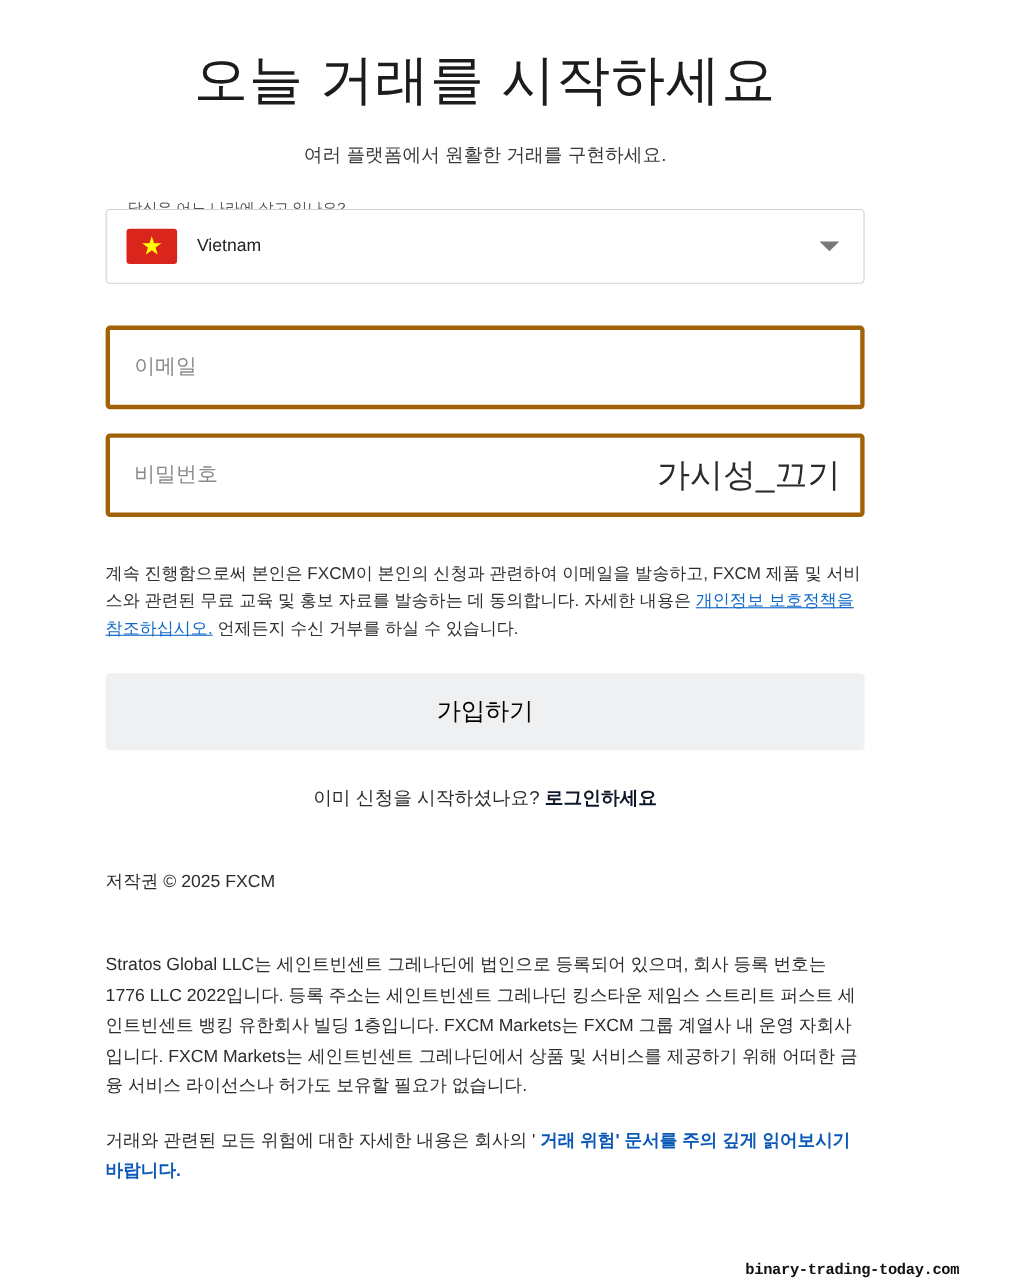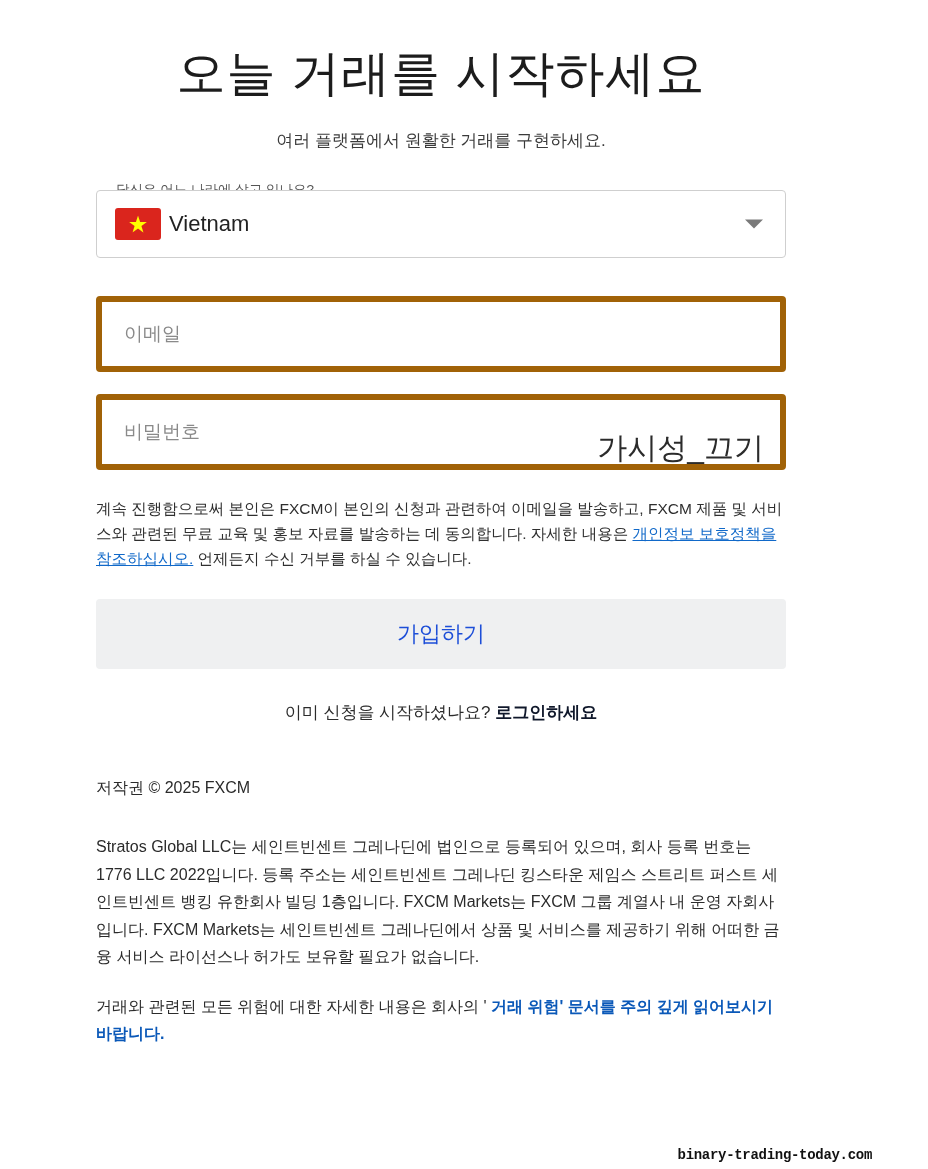--- a/index.html
+++ b/index.html
@@ -72,38 +72,38 @@
     align-items: center;
     justify-content: center;
     flex: none;
   }
   .flag .star {
     color: #ff0;
     font-size: 20px;
     line-height: 20px;
   }
   .select-value {
-    margin-left: 8px;
-    font-size: 22px;
+    margin-left: 18px;
+    font-size: 16px;
     color: #222;
   }
   .caret {
     position: absolute;
     right: 22px;
     top: 50%;
     transform: translateY(-50%);
     width: 0; height: 0;
     border-left: 9px solid transparent;
     border-right: 9px solid transparent;
     border-top: 9px solid #7a7a7a;
   }
 
   .text-field {
     height: 76px;
-    border: 6px solid #a16207;
+    border: 4px solid #a16207;
     border-radius: 4px;
     background: #fff;
     display: flex;
     align-items: center;
     padding: 0 22px;
     width: 100%;
     font-size: 19px;
     color: #8a8a8a;
     font-family: "Liberation Sans", sans-serif;
     outline: none;
@@ -119,42 +119,41 @@
     right: 22px;
     top: 50%;
     transform: translateY(-50%);
     font-size: 30px;
     color: #2b2b2b;
     background: none;
     border: none;
     cursor: pointer;
     font-family: "Liberation Sans", sans-serif;
     padding: 0;
-    margin-top: 16px;
   }
 
   .consent {
-    margin-top: 26px;
+    margin-top: 39px;
     font-size: 15.5px;
     line-height: 1.62;
     color: #2f2f2f;
   }
   .consent a {
     color: #1169c9;
     text-decoration: underline;
   }
 
   .signup-btn {
     margin-top: 28px;
     width: 100%;
     height: 70px;
     background: #eff0f1;
     border: none;
     border-radius: 4px;
-    color: #1d4ed8;
+    color: #000000;
     font-size: 22px;
     font-family: "Liberation Sans", sans-serif;
     cursor: default;
   }
 
   .login-line {
     margin-top: 32px;
     text-align: center;
     font-size: 17px;
     color: #2b2b2b;
@@ -165,21 +164,21 @@
     text-decoration: none;
   }
 
   .copyright {
     margin-top: 54px;
     font-size: 16px;
     color: #2b2b2b;
   }
 
   .legal {
-    margin-top: 34px;
+    margin-top: 52px;
     font-size: 16px;
     line-height: 1.72;
     color: #2b2b2b;
   }
   .legal p { margin: 0 0 22px 0; }
   .legal a {
     color: #0a58b8;
     font-weight: bold;
     text-decoration: none;
   }

